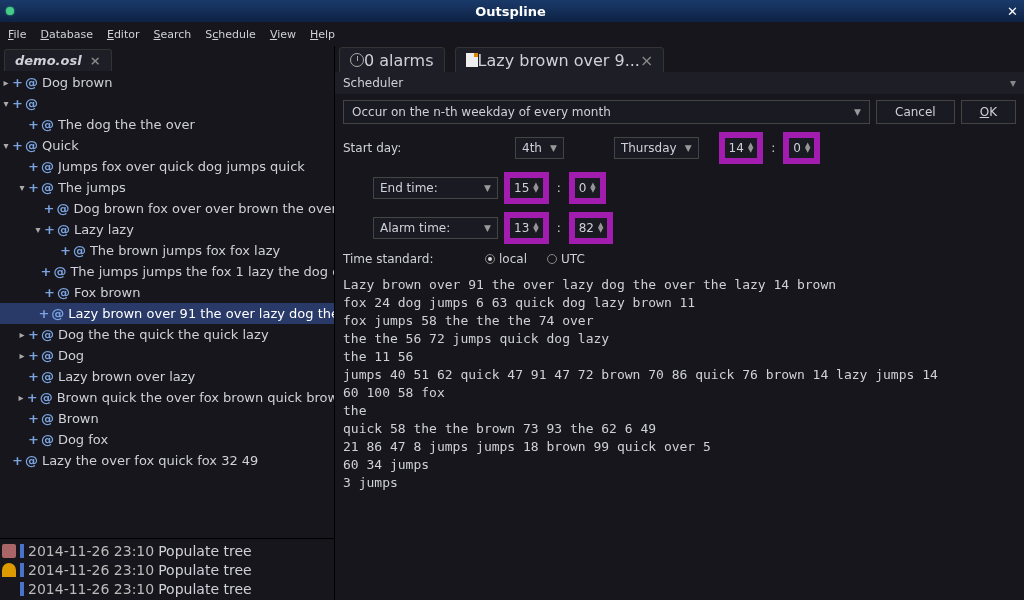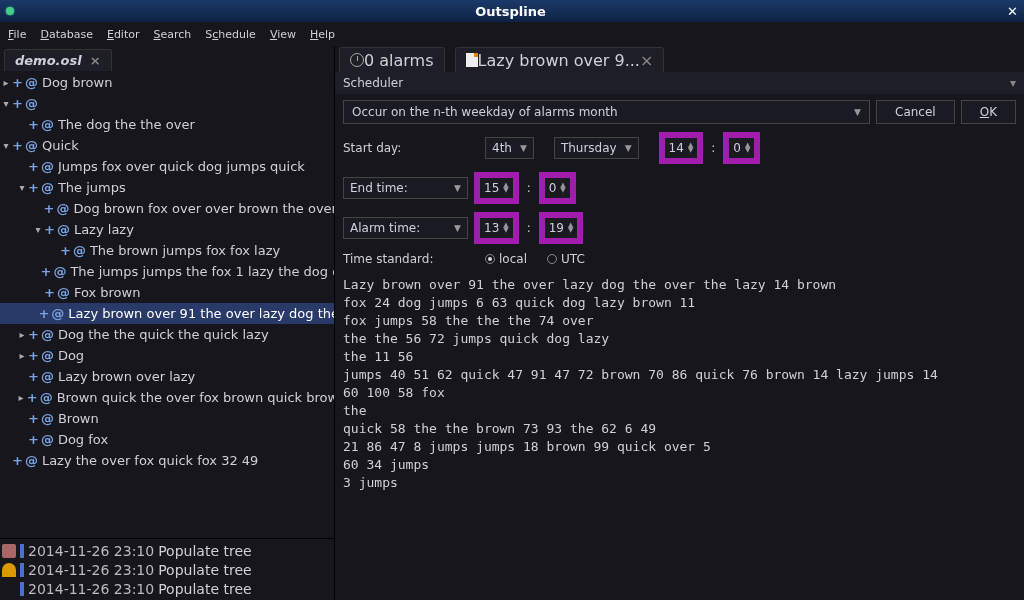--- a/index.html
+++ b/index.html
@@ -159,20 +159,21 @@
 }
 .lbl { width: 95px; }
 .sel {
   background: #1a1a22;
   border: 1px solid #444;
   padding: 3px 6px;
   display: inline-flex;
   align-items: center;
   gap: 8px;
   cursor: pointer;
+  margin-left: 30px;
 }
 .sel .dd-arrow { font-size: 9px; color: #999; }
 .spin {
   background: #1a1a22;
   border: 6px solid #a21caf;
   padding: 3px 4px;
   display: inline-flex;
   align-items: center;
   gap: 4px;
   cursor: text;
@@ -396,21 +397,21 @@
 
     <div class="section-head">
       <span>Scheduler</span>
       <span class="arrow">▾</span>
     </div>
 
     <div class="sched-body">
 
       <div class="sched-row">
         <div class="dropdown">
-          <span>Occur on the n-th weekday of alarms month</span>
+          <span>Occur on the n-th weekday of every month</span>
           <span class="dd-arrow">▼</span>
         </div>
         <div class="btn"><span>Cancel</span></div>
         <div class="btn"><u>O</u>K</div>
       </div>
 
       <div class="sched-row">
         <span class="lbl">Start day:</span>
         <span style="width:35px"></span>
         <span class="sel">
@@ -469,21 +470,21 @@
         </span>
         <span class="spin">
           <span>13</span>
             <span class="arrows">
               <span>▲</span>
               <span>▼</span>
             </span>
         </span>
         <span class="colon">:</span>
         <span class="spin">
-          <span>19</span>
+          <span>82</span>
             <span class="arrows">
               <span>▲</span>
               <span>▼</span>
             </span>
         </span>
       </div>
 
       <div class="sched-row">
         <span class="lbl">Time standard:</span>
         <span style="width:35px"></span>

